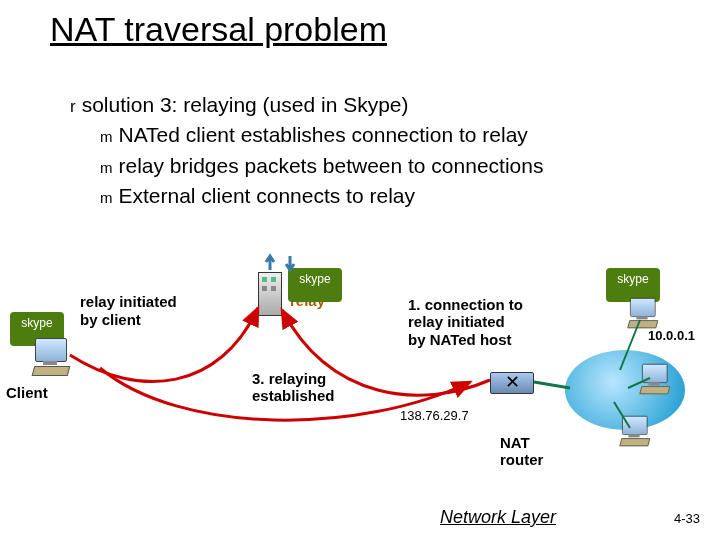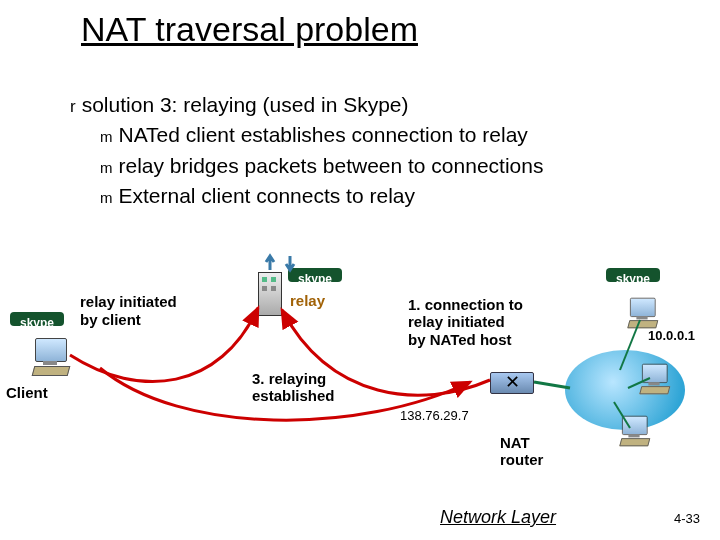--- a/index.html
+++ b/index.html
@@ -12,21 +12,20 @@
     position: relative;
     overflow: hidden;
   }
   .title {
     position: absolute;
     top: 10px;
     left: 50px;
     font-size: 34px;
     text-decoration: underline;
     color: #000;
-    margin-left: 31px;
   }
   .bullets {
     position: absolute;
     top: 90px;
     left: 70px;
     font-size: 21px;
     line-height: 1.45;
   }
   .bullets .r { font-family: Wingdings, sans-serif; font-size: 17px; margin-right: 6px;}
   .bullets .m { font-family: Wingdings, sans-serif; font-size: 15px; margin-left: 30px; margin-right: 6px;}
@@ -74,23 +73,23 @@
   }
   .base { width: 14px; height: 4px; background:#888; position:absolute; top:23px; left:15px;}
   .kbd { width: 34px; height:8px; background:#c0b280; border:1px solid #555;
          position:absolute; top:28px; left:5px; transform: skewX(-15deg);}
     .server {
     position: absolute; width: 22px; height: 42px;
     background: linear-gradient(#eee,#aaa); border:1px solid #333;
   }
   .server::before { content:""; position:absolute; top:4px; left:3px; width:5px; height:5px; background:#5b8; box-shadow: 9px 0 #5b8, 0 9px #888, 9px 9px #888;}
     .skype-logo {
-    position: absolute; width: 54px; height: 14px; background:#14532d;
+    position: absolute; width: 54px; height: 34px; background:#4d7c0f;
     border-radius: 4px; color:#fff; font-family: Arial; font-size:12px;
-    text-align:center; line-height:22px; font-weight:bold;
+    text-align:center; line-height:22px; font-weight:normal;
   }
     .nat {
     position: absolute; width: 42px; height: 20px;
     background: linear-gradient(#a8c8f0,#6a8ab0); border:1px solid #334;
     border-radius: 2px;
   }
   .nat::after {
     content:"✕"; position:absolute; left:14px; top:-2px; font-size:18px; color:#000;
   }
     .cloud {

